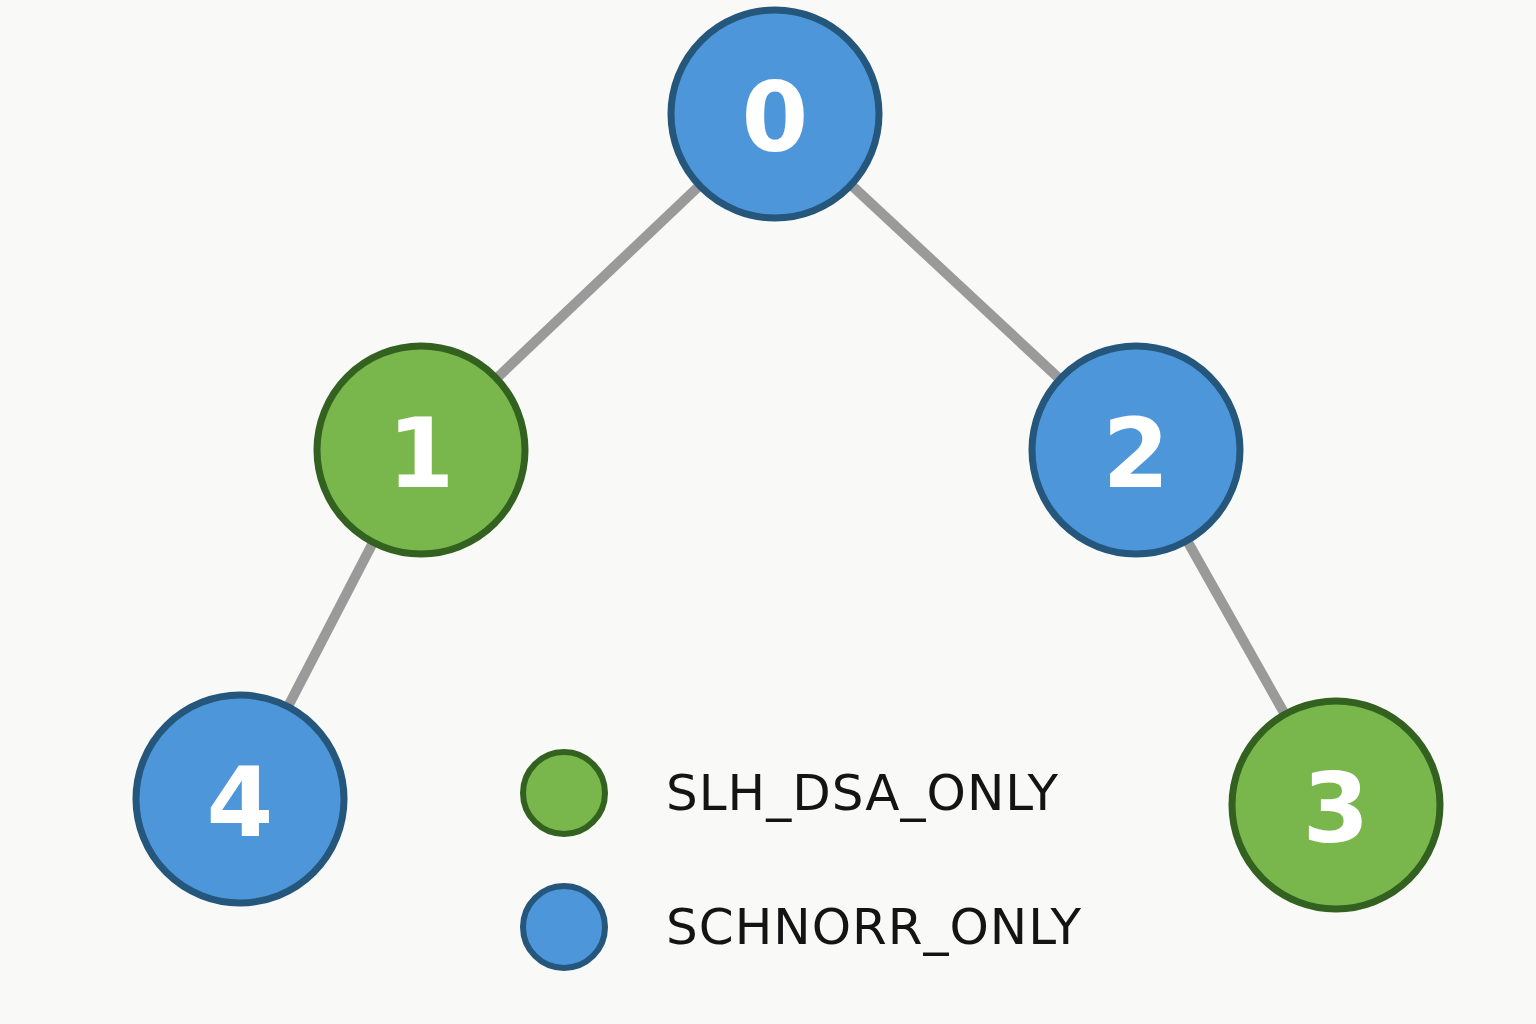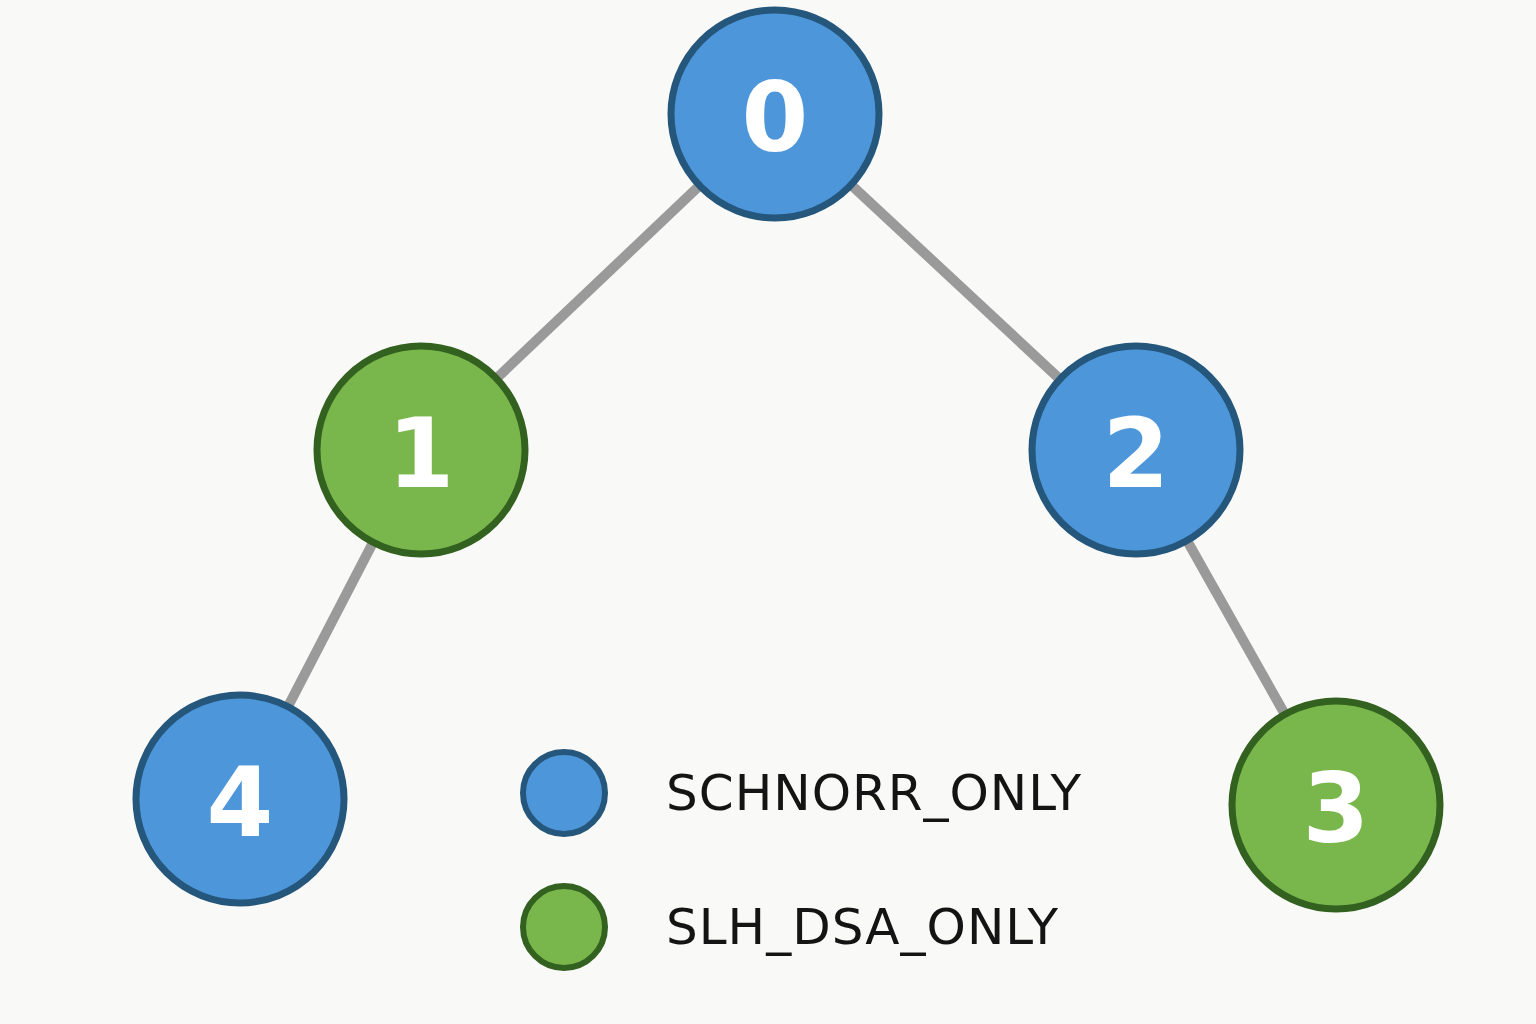--- a/index.html
+++ b/index.html
@@ -80,21 +80,21 @@
         <text x="240" y="799" class="node-label-text" font-size="96" fill="#ffffff" dominant-baseline="central" dy="0.04em">4</text>
       </g>
       <g>
         <circle cx="1336" cy="805" r="104" fill="#79b64c" stroke="#33611f" stroke-width="7"></circle>
         <text x="1336" y="805" class="node-label-text" font-size="96" fill="#ffffff" dominant-baseline="central" dy="0.04em">3</text>
       </g>
     </svg>
 
   <div class="legend">
     <div class="legend-row">
+      <span class="swatch" style="background: rgb(121, 182, 76); border-color: rgb(51, 97, 31);"></span>
+      <span class="legend-label" style="color: rgb(20, 20, 20);">SLH_DSA_ONLY</span>
+    </div>
+    <div class="legend-row">
       <span class="swatch" style="background: rgb(77, 150, 217); border-color: rgb(37, 86, 123);"></span>
       <span class="legend-label" style="color: rgb(20, 20, 20);">SCHNORR_ONLY</span>
-    </div>
-    <div class="legend-row">
-      <span class="swatch" style="background: rgb(121, 182, 76); border-color: rgb(51, 97, 31);"></span>
-      <span class="legend-label" style="color: rgb(20, 20, 20);">SLH_DSA_ONLY</span>
     </div>
   </div>
 </div>
 
 </body></html>

